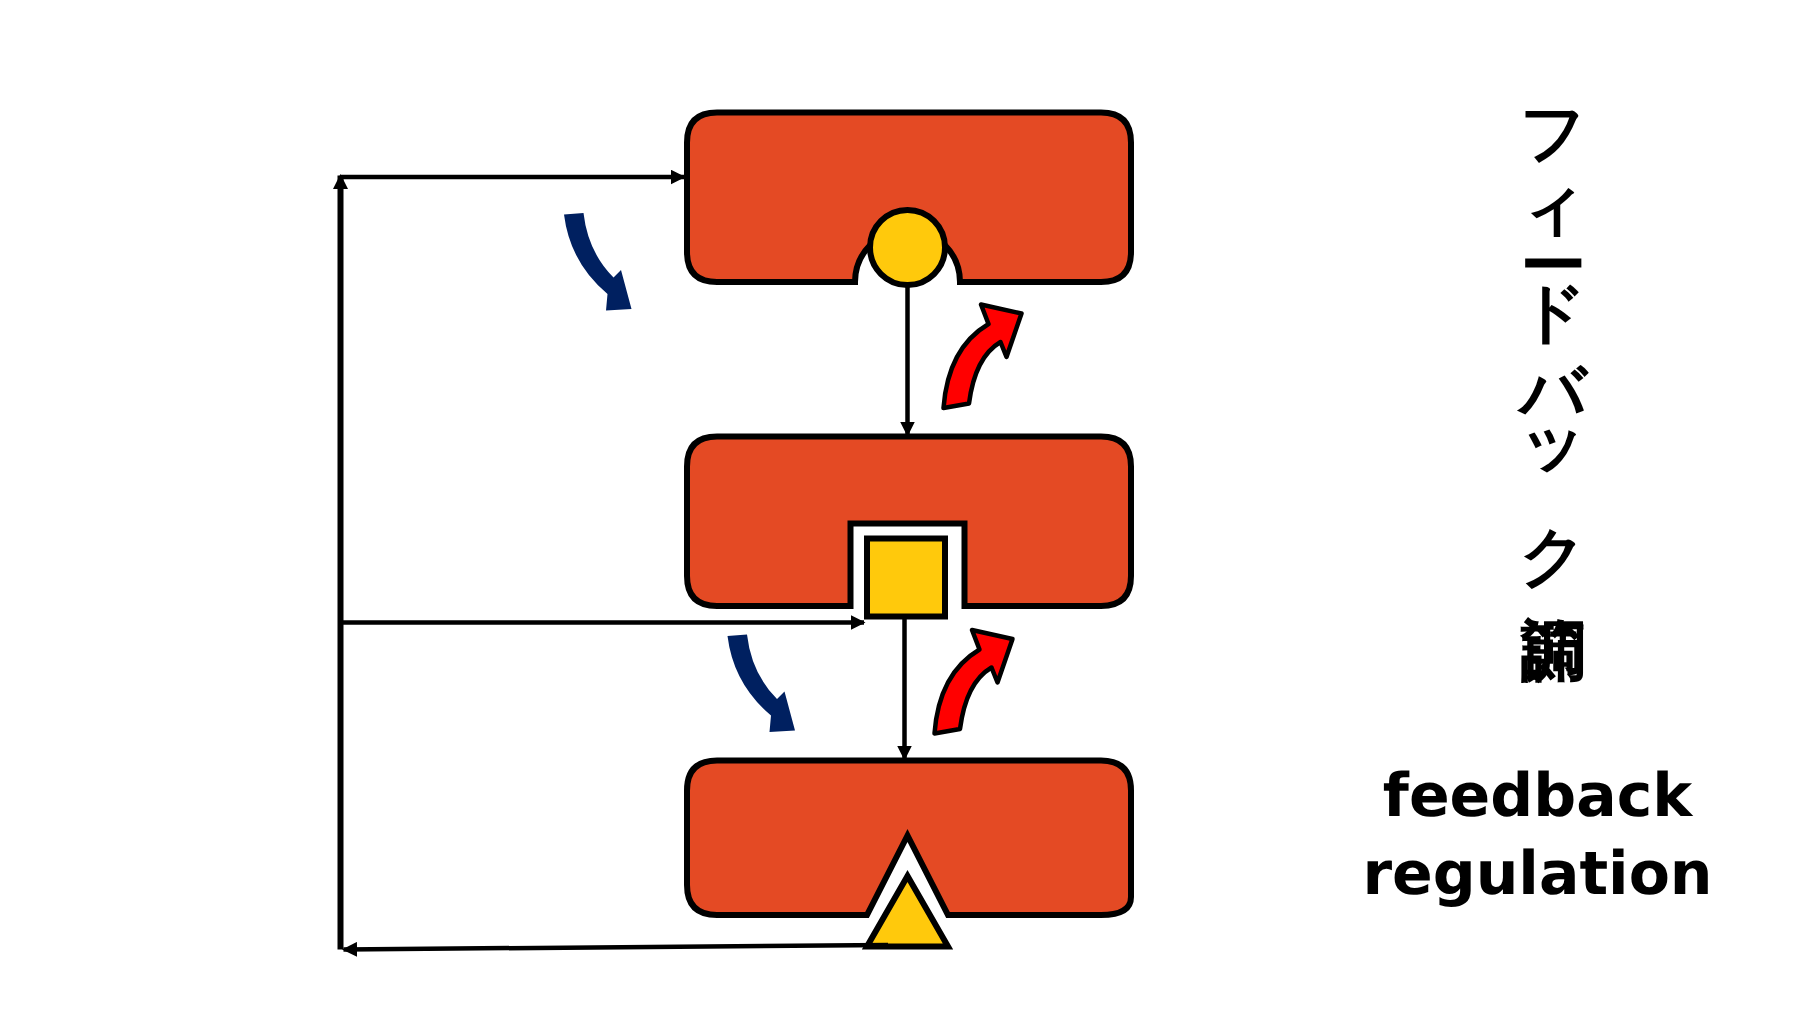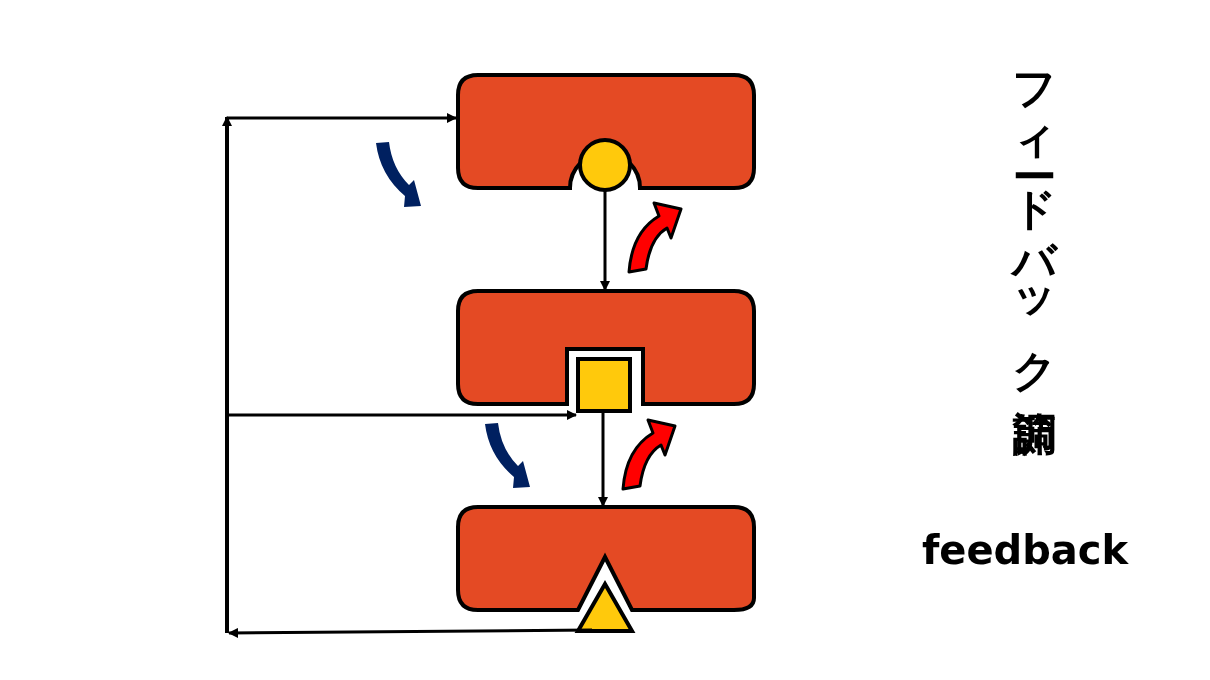--- a/index.html
+++ b/index.html
@@ -6,21 +6,21 @@
     body { width: 1210px; height: 680px; position: relative; overflow: hidden; }
     #diagram { position: absolute; left: 0; top: 0; width: 1210px; height: 680px; }
     .title-jp {
       position: absolute; left: 1000px; top: 44px; width: 60px;
       font-family: "DejaVu Sans", sans-serif; font-weight: bold;
       font-size: 44px; line-height: 49px; color: #000;
       writing-mode: vertical-rl; text-orientation: upright;
       letter-spacing: 4px;
     }
     .title-en {
-      position: absolute; left: 880px; top: 524px; width: 290px;
+      position: absolute; left: 880px; top: 505px; width: 290px;
       text-align: center;
       font-family: "DejaVu Sans", sans-serif; font-weight: bold;
       font-size: 40px; line-height: 52px; color: #000;
     }
   </style>
 </head>
 <body>
 
 <svg id="diagram" viewBox="0 0 1210 680" xmlns="http://www.w3.org/2000/svg">
   <defs>
@@ -58,13 +58,14 @@
   <path d="M376,143 L389,142 Q392,168 409,185 L414,180 L421,206 L404,207 L405,196 Q380,175 376,143 Z" fill="#002060"></path>
   <path d="M485,424 L498,423 Q501,449 518,466 L523,461 L530,487 L513,488 L514,477 Q489,456 485,424 Z" fill="#002060"></path>
 
   <path d="M629,272 L646,269 Q650,238 667,228 L671,238 L681,209 L654,203 L659,216 Q632,232 629,272 Z" fill="#FF0000" stroke="#000" stroke-width="3" stroke-linejoin="round"></path>
   <path d="M623,489 L640,486 Q644,455 661,445 L665,455 L675,426 L648,420 L653,433 Q626,449 623,489 Z" fill="#FF0000" stroke="#000" stroke-width="3" stroke-linejoin="round"></path>
 </svg>
 
 <div class="title-jp">フィードバック調節</div>
 <div class="title-en">
   <div>feedback</div>
+  <div>regulation</div>
 </div>
 
 </body></html>

